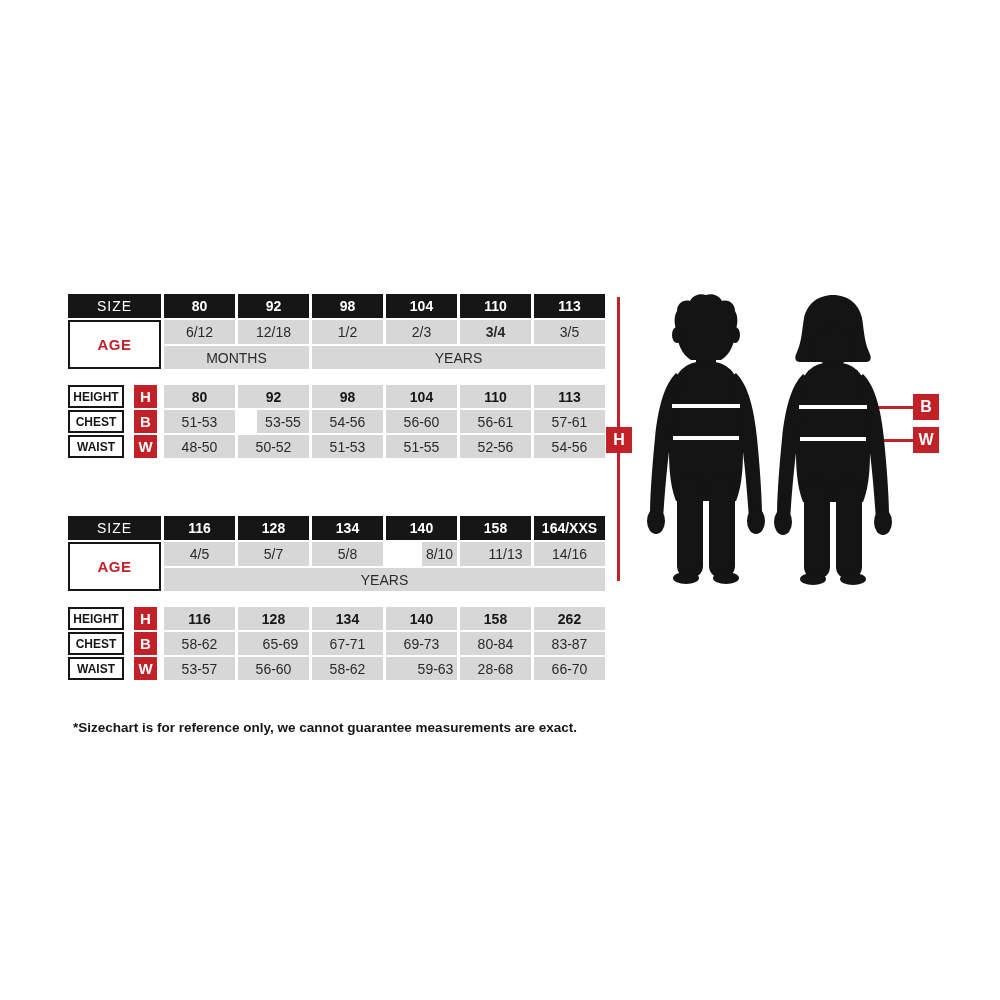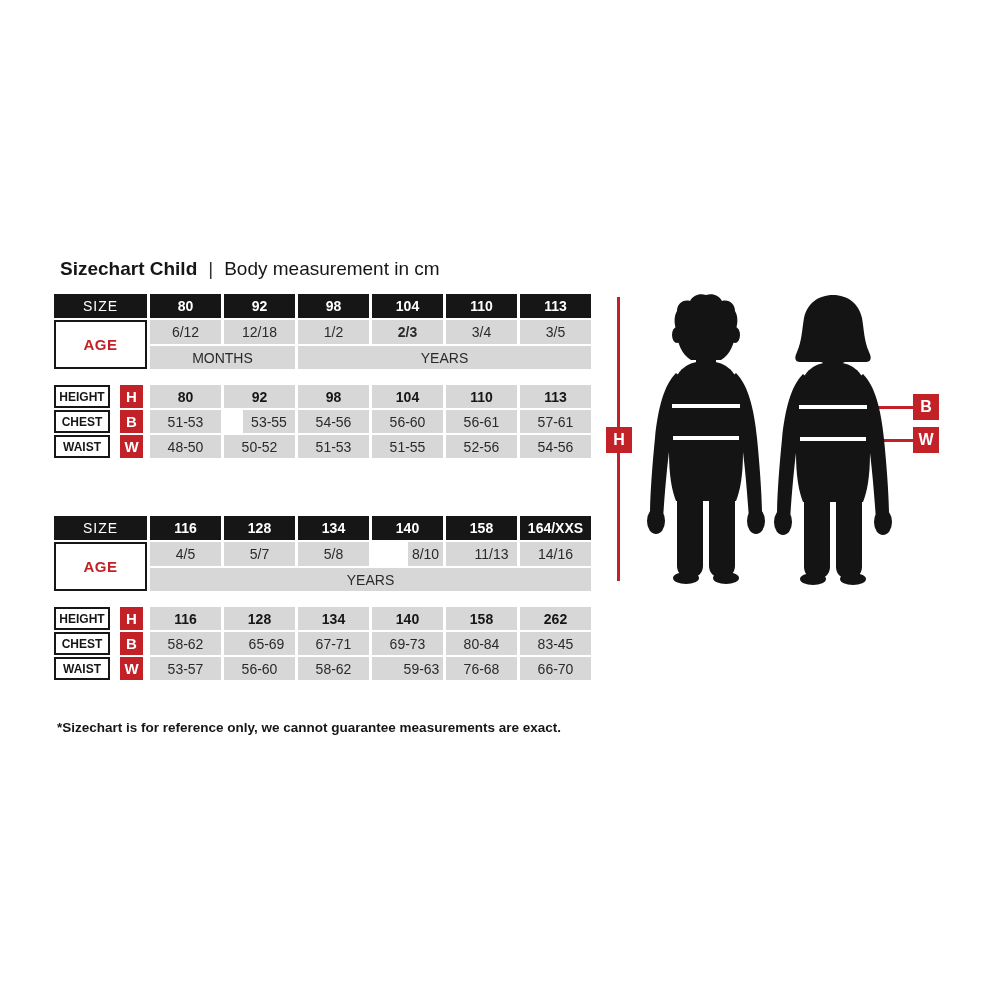--- a/index.html
+++ b/index.html
@@ -6,21 +6,21 @@
   .page{position:relative;width:1000px;height:1000px;background:#ffffff;overflow:hidden;
         font-family:"Liberation Sans",sans-serif;color:#161616;}
 
   
   .title-row{position:absolute;left:60px;top:258px;display:flex;align-items:center;}
   .t-main{font-size:19px;font-weight:bold;}
   .t-sep{font-size:19px;font-weight:normal;color:#333;margin:0 11px;}
   .t-sub{font-size:19px;font-weight:normal;}
 
   
-  .sc-table{position:absolute;left:54px;display:grid;
+  .sc-table{position:absolute;left:68px;display:grid;
             grid-template-columns:93px repeat(6,71px);
             grid-template-rows:24px 24px 23px 12px 23px 23px 23px;
             column-gap:3px;row-gap:2px;}
   #table-0{top:294px;}
   #table-1{top:516px;}
   .cell{display:flex;align-items:center;justify-content:center;font-size:14px;color:#2a2a2a;}
   .cell.black{background:#161616;color:#fff;font-weight:bold;}
   .cell.black.size-label{font-weight:normal;letter-spacing:1px;}
   .cell.gray{background:#d7d7d7;}
   .cell.hbold{font-weight:bold;color:#161616;}
@@ -40,47 +40,42 @@
   .redbox{position:absolute;width:26px;height:26px;background:#c22128;color:#fff;font-weight:bold;
           font-size:16px;display:flex;align-items:center;justify-content:center;}
   .hbox{left:606px;top:427px;}
   .bbox{left:913px;top:394px;}
   .wbox{left:913px;top:427px;}
   .fig{position:absolute;width:126px;height:295px;}
   .fig.boy{left:643px;top:290px;}
   .fig.girl{left:770px;top:291px;}
 
   
-  .footnote{position:absolute;left:57px;top:720px;font-size:13.5px;font-weight:bold;color:#161616;}
+  .footnote{position:absolute;left:73px;top:720px;font-size:13.5px;font-weight:bold;color:#161616;}
 </style>
 </head>
 <body>
 
 <div class="page">
 
-  <div class="title-row">
-    <span class="t-main">Sizechart Child</span>
-    <span class="t-sep">|</span>
-    <span class="t-sub">Body measurement in cm</span>
-  </div>
 
   <div class="sc-table" id="table-0">
       <div class="cell black size-label" style="grid-area: 1 / 1;">SIZE</div>
       <div class="cell black" style="grid-area: 1 / 2;">80</div>
       <div class="cell black" style="grid-area: 1 / 3;">92</div>
       <div class="cell black" style="grid-area: 1 / 4;">98</div>
       <div class="cell black" style="grid-area: 1 / 5;">104</div>
       <div class="cell black" style="grid-area: 1 / 6;">110</div>
       <div class="cell black" style="grid-area: 1 / 7;">113</div>
       <div class="age-label" style="grid-area: 2 / 1 / span 2;">AGE</div>
       <div class="cell gray" style="grid-area: 2 / 2;">6/12</div>
       <div class="cell gray" style="grid-area: 2 / 3;">12/18</div>
       <div class="cell gray" style="grid-area: 2 / 4;">1/2</div>
-      <div class="cell gray" style="grid-area: 2 / 5; font-weight: bold;">2/3</div>
-      <div class="cell gray" style="grid-area: 2 / 6;">3/4</div>
+      <div class="cell gray" style="grid-area: 2 / 5;">2/3</div>
+      <div class="cell gray" style="grid-area: 2 / 6; font-weight: bold;">3/4</div>
       <div class="cell gray" style="grid-area: 2 / 7;">3/5</div>
       <div class="cell gray" style="grid-area: 3 / 2 / auto / span 2;">MONTHS</div>
       <div class="cell gray" style="grid-area: 3 / 4 / auto / span 4;">YEARS</div>
       <div class="mlabel" style="grid-area: 5 / 1;">
         <div class="mname">HEIGHT</div>
         <div class="mabbr">H</div>
       </div>
       <div class="cell gray hbold" style="grid-area: 5 / 2;">80</div>
       <div class="cell gray hbold" style="grid-area: 5 / 3;">92</div>
       <div class="cell gray hbold" style="grid-area: 5 / 4;">98</div>
@@ -136,30 +131,30 @@
       <div class="cell gray hbold" style="grid-area: 5 / 7;">262</div>
       <div class="mlabel" style="grid-area: 6 / 1;">
         <div class="mname">CHEST</div>
         <div class="mabbr">B</div>
       </div>
       <div class="cell gray" style="grid-area: 6 / 2;">58-62</div>
       <div class="cell gray" style="grid-area: 6 / 3; padding-left: 14px;">65-69</div>
       <div class="cell gray" style="grid-area: 6 / 4;">67-71</div>
       <div class="cell gray" style="grid-area: 6 / 5;">69-73</div>
       <div class="cell gray" style="grid-area: 6 / 6;">80-84</div>
-      <div class="cell gray" style="grid-area: 6 / 7;">83-45</div>
+      <div class="cell gray" style="grid-area: 6 / 7;">83-87</div>
       <div class="mlabel" style="grid-area: 7 / 1;">
         <div class="mname">WAIST</div>
         <div class="mabbr">W</div>
       </div>
       <div class="cell gray" style="grid-area: 7 / 2;">53-57</div>
       <div class="cell gray" style="grid-area: 7 / 3;">56-60</div>
       <div class="cell gray" style="grid-area: 7 / 4;">58-62</div>
       <div class="cell gray" style="grid-area: 7 / 5; padding-left: 28px;">59-63</div>
-      <div class="cell gray" style="grid-area: 7 / 6;">76-68</div>
+      <div class="cell gray" style="grid-area: 7 / 6;">28-68</div>
       <div class="cell gray" style="grid-area: 7 / 7;">66-70</div>
     </div>
 
   <div class="vline"></div>
   <div class="redbox hbox">H</div>
   <div class="hline bline"></div>
   <div class="redbox bbox">B</div>
   <div class="hline wline"></div>
   <div class="redbox wbox">W</div>
 

